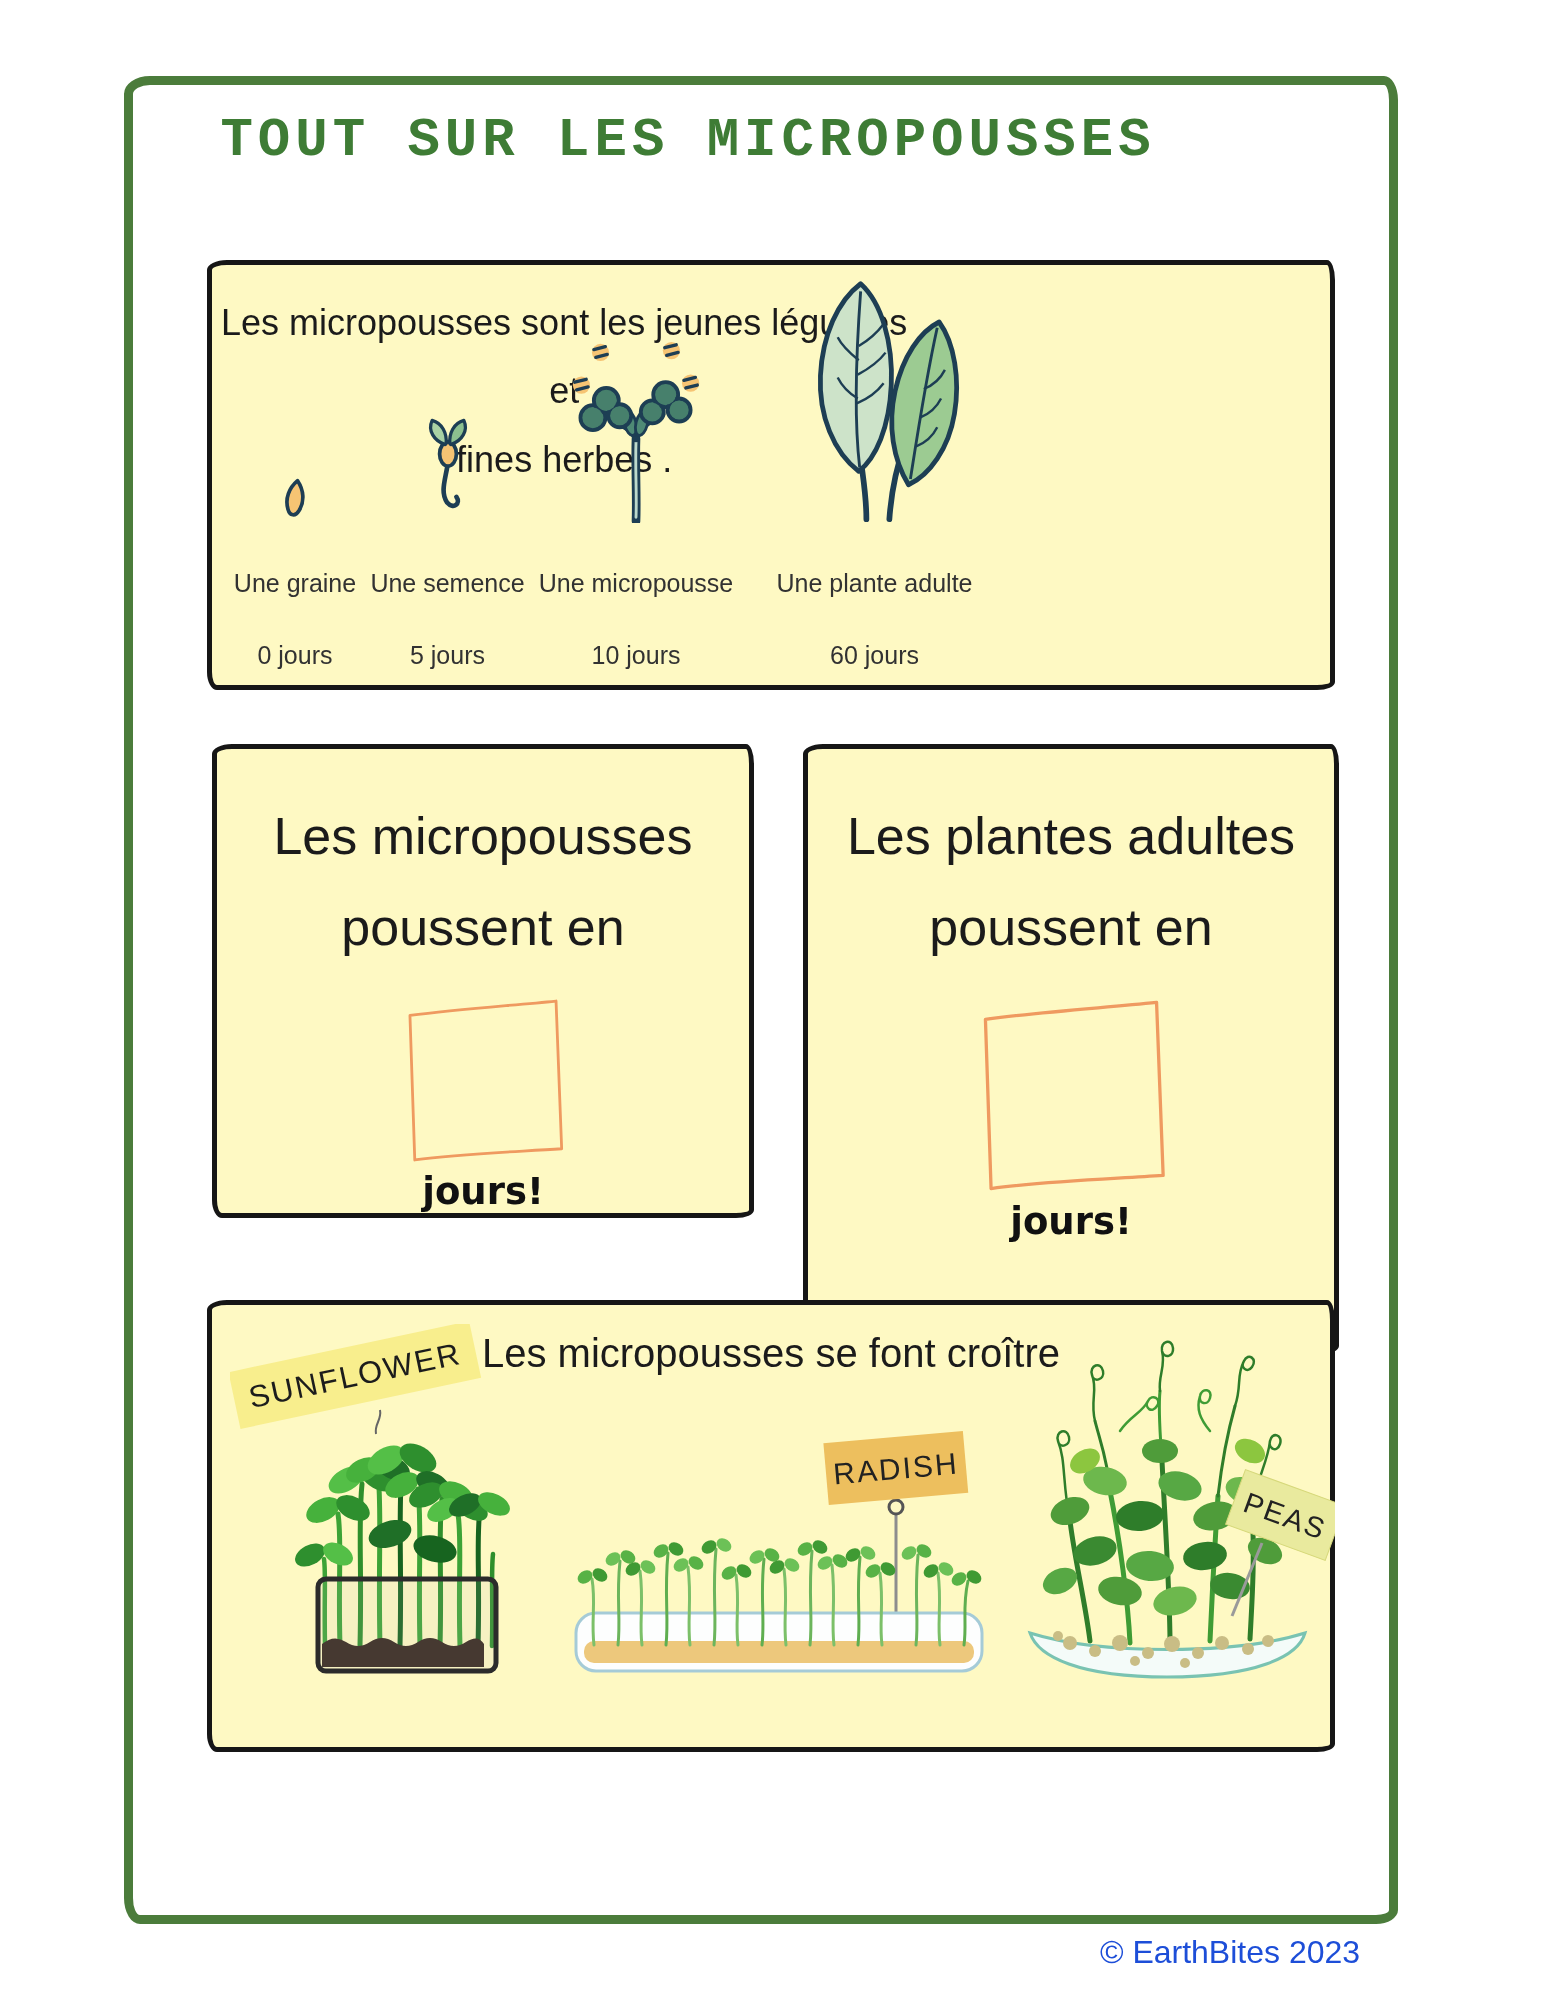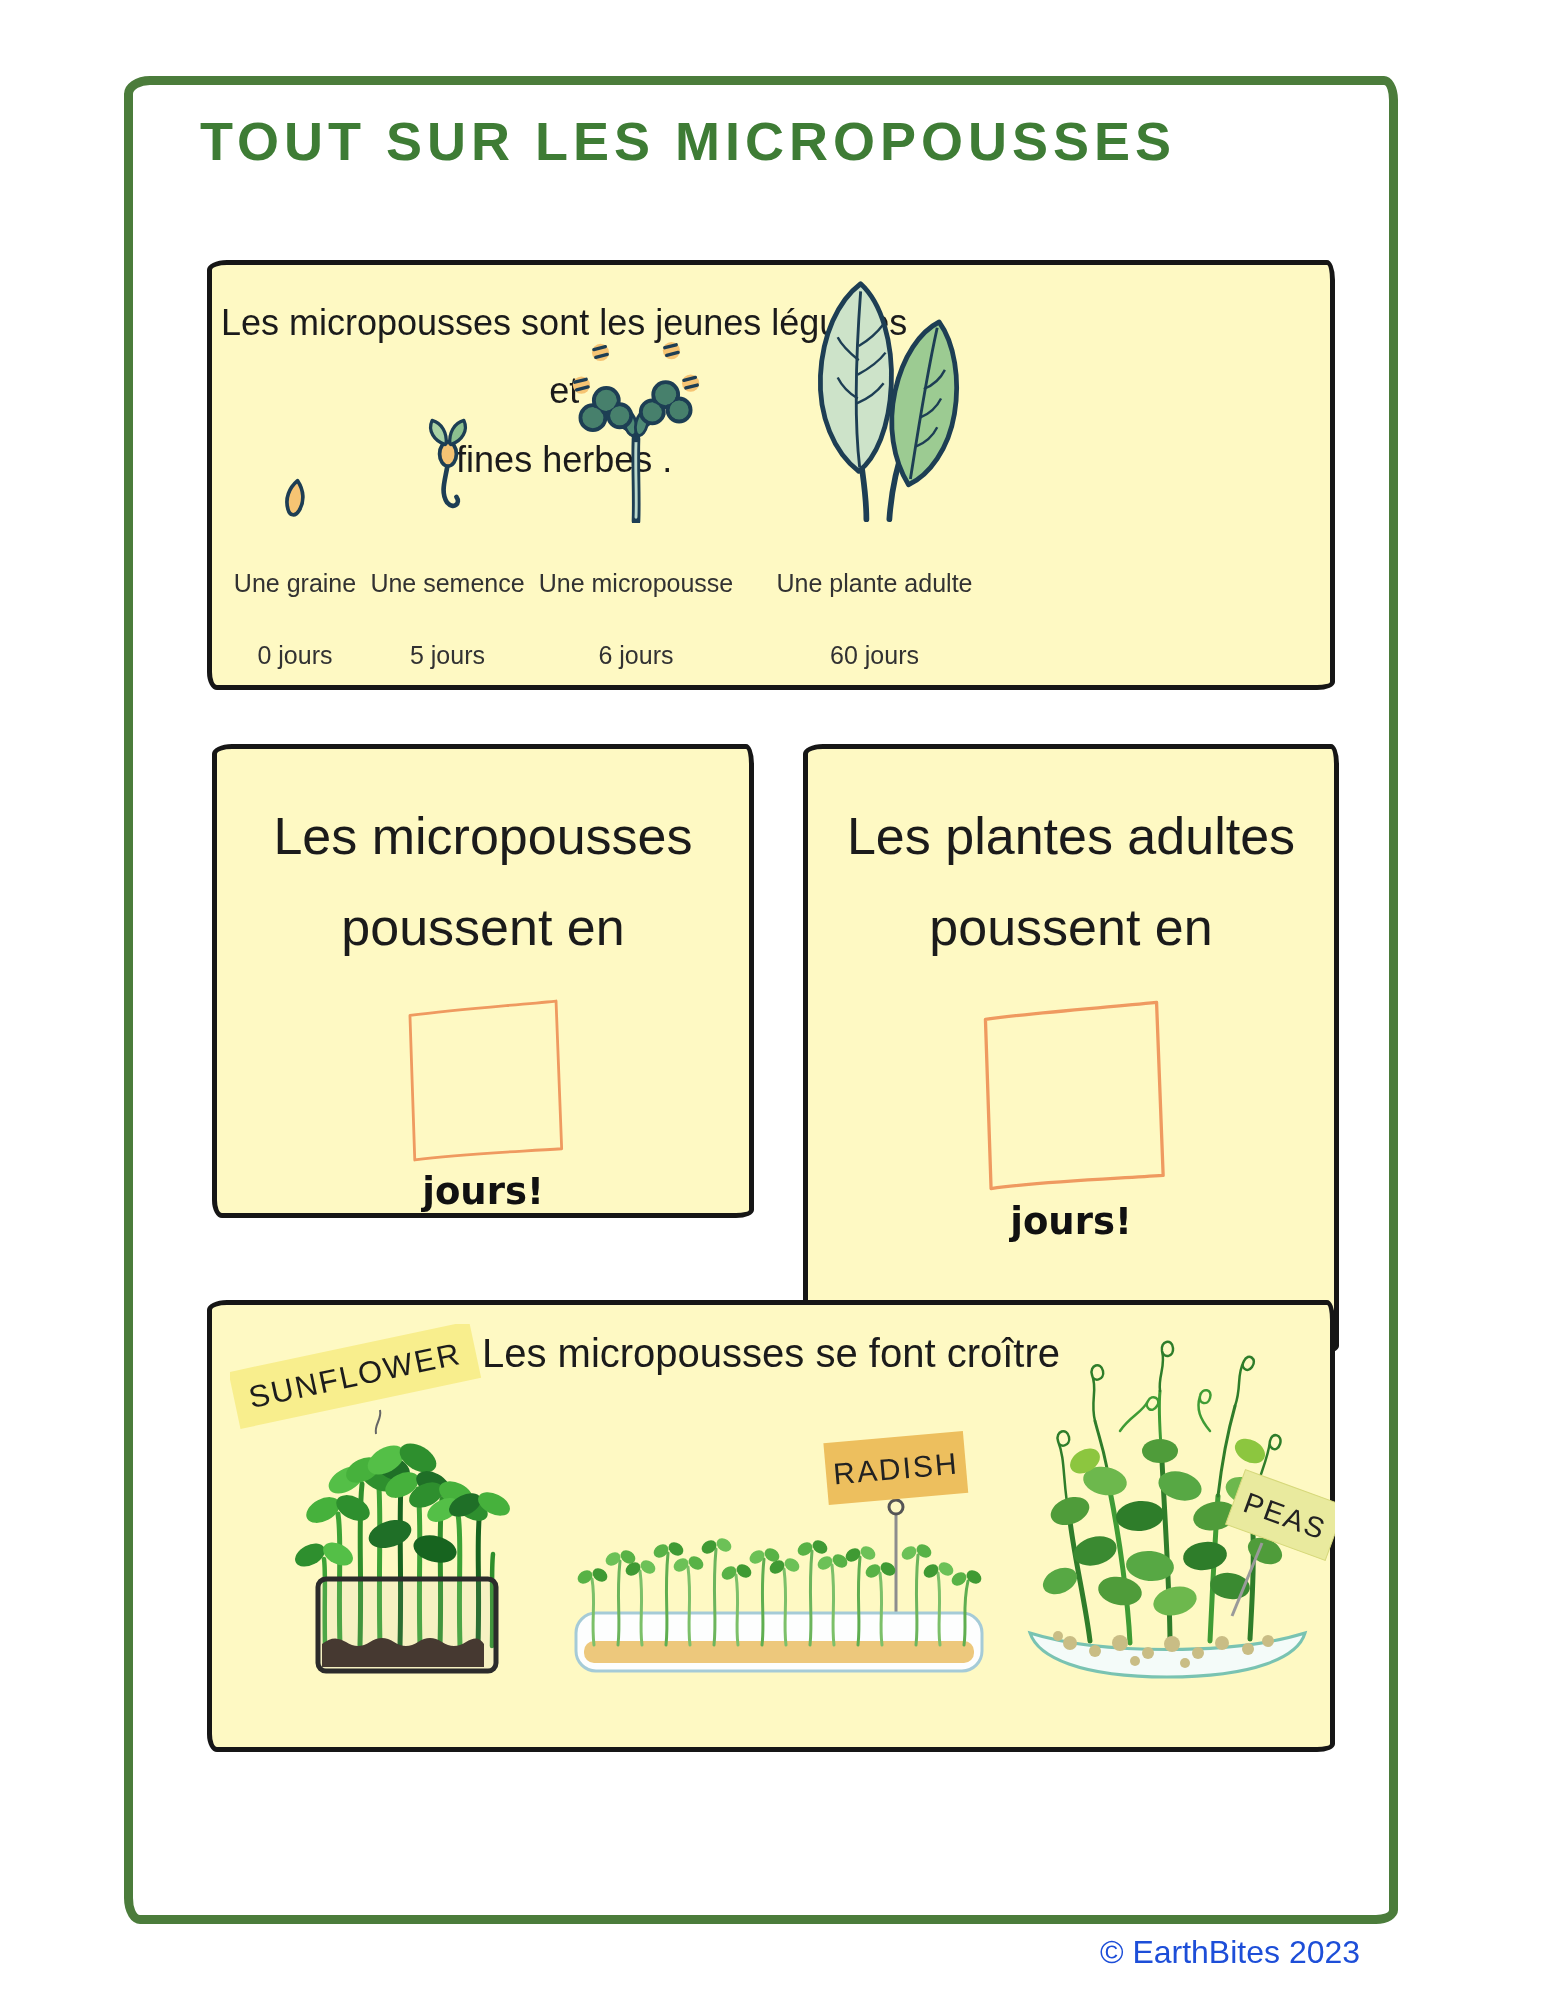--- a/index.html
+++ b/index.html
@@ -9,21 +9,21 @@
   }
   
   .frame{
     position:absolute;left:124px;top:76px;width:1274px;height:1848px;
     box-sizing:border-box;border:9px solid #4b7c3b;
     border-radius:26px 14px 22px 16px / 18px 24px 14px 26px;
   }
   
   .title{
     position:absolute;left:0;top:110px;width:1376px;text-align:center;
-    font-family:Liberation Sans, sans-serif;
+    font-family:Liberation Mono, monospace;
     font-size:54px;letter-spacing:5px;color:#3e7c35;font-weight:600;
   }
   
   .hand-box{
     position:absolute;box-sizing:border-box;background:#fef9c3;
     border:5px solid #161616;
     border-radius:20px 8px 18px 10px / 10px 20px 8px 18px;
   }
   .intro-box{left:207px;top:260px;width:1128px;height:430px;}
   .qbox-left{left:212px;top:744px;width:542px;height:474px;}
@@ -139,21 +139,21 @@
       <g>
         <circle cx="92" cy="74" r="12" fill="#47806c" stroke="#1d3e54" stroke-width="4"></circle>
         <circle cx="106" cy="56" r="13" fill="#47806c" stroke="#1d3e54" stroke-width="4"></circle>
         <circle cx="120" cy="72" r="12" fill="#47806c" stroke="#1d3e54" stroke-width="4"></circle>
         <circle cx="92" cy="74" r="9.5" fill="#47806c"></circle>
         <circle cx="106" cy="56" r="10.5" fill="#47806c"></circle>
         <circle cx="120" cy="72" r="9.5" fill="#47806c"></circle>
       </g>
     </svg>
     <div class="stage-name">Une micropousse</div>
-    <div class="stage-days">6 jours</div>
+    <div class="stage-days">10 jours</div>
   </div>
 
   <div class="stage stage-4">
     <svg width="226" height="268" viewBox="0 0 210 280">
       <path d="M96 276 C96 250 92 230 90 212" fill="none" stroke="#1d3e54" stroke-width="6" stroke-linecap="round"></path>
       <path d="M120 276 C122 248 128 220 136 198" fill="none" stroke="#1d3e54" stroke-width="6" stroke-linecap="round"></path>
       <path d="M88 226 C62 206 46 168 48 126 C50 84 66 48 90 30 C112 50 124 92 122 136 C120 180 106 212 88 226 Z" fill="#cde3c9" stroke="#1d3e54" stroke-width="5" stroke-linejoin="round"></path>
       <path d="M89 222 C84 180 84 120 90 38" fill="none" stroke="#1d3e54" stroke-width="3"></path>
       <path d="M88 95 C100 88 108 80 114 72" fill="none" stroke="#1d3e54" stroke-width="2.5"></path>
       <path d="M87 125 C100 118 110 110 116 102" fill="none" stroke="#1d3e54" stroke-width="2.5"></path>

